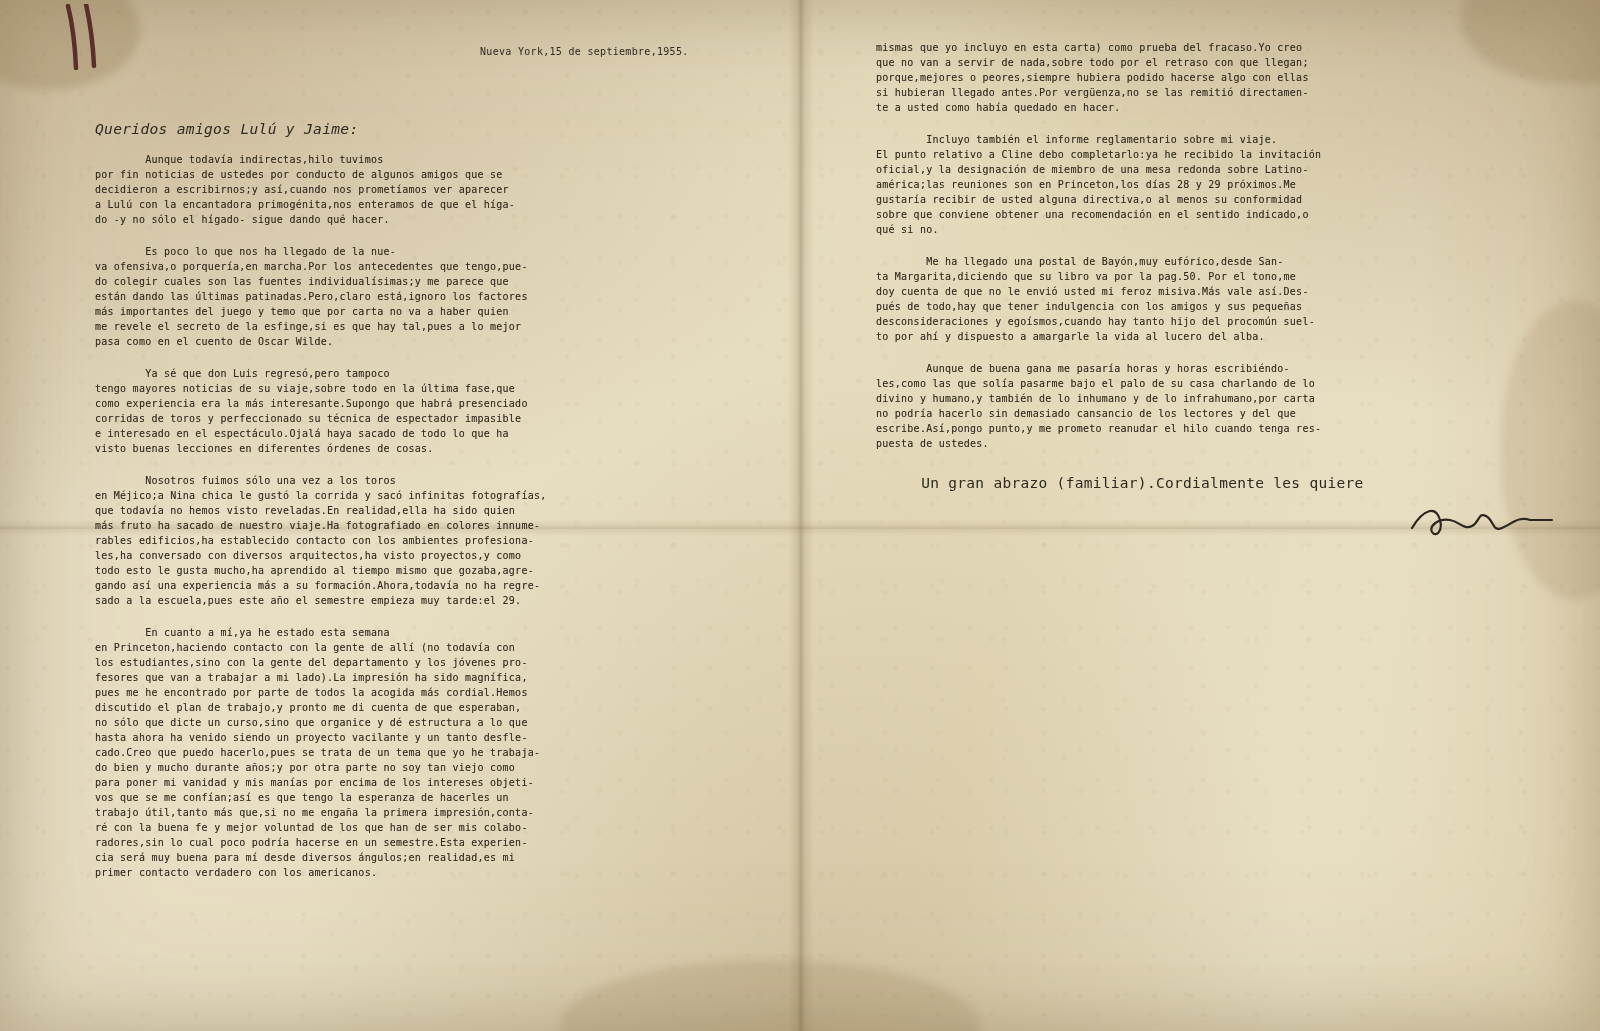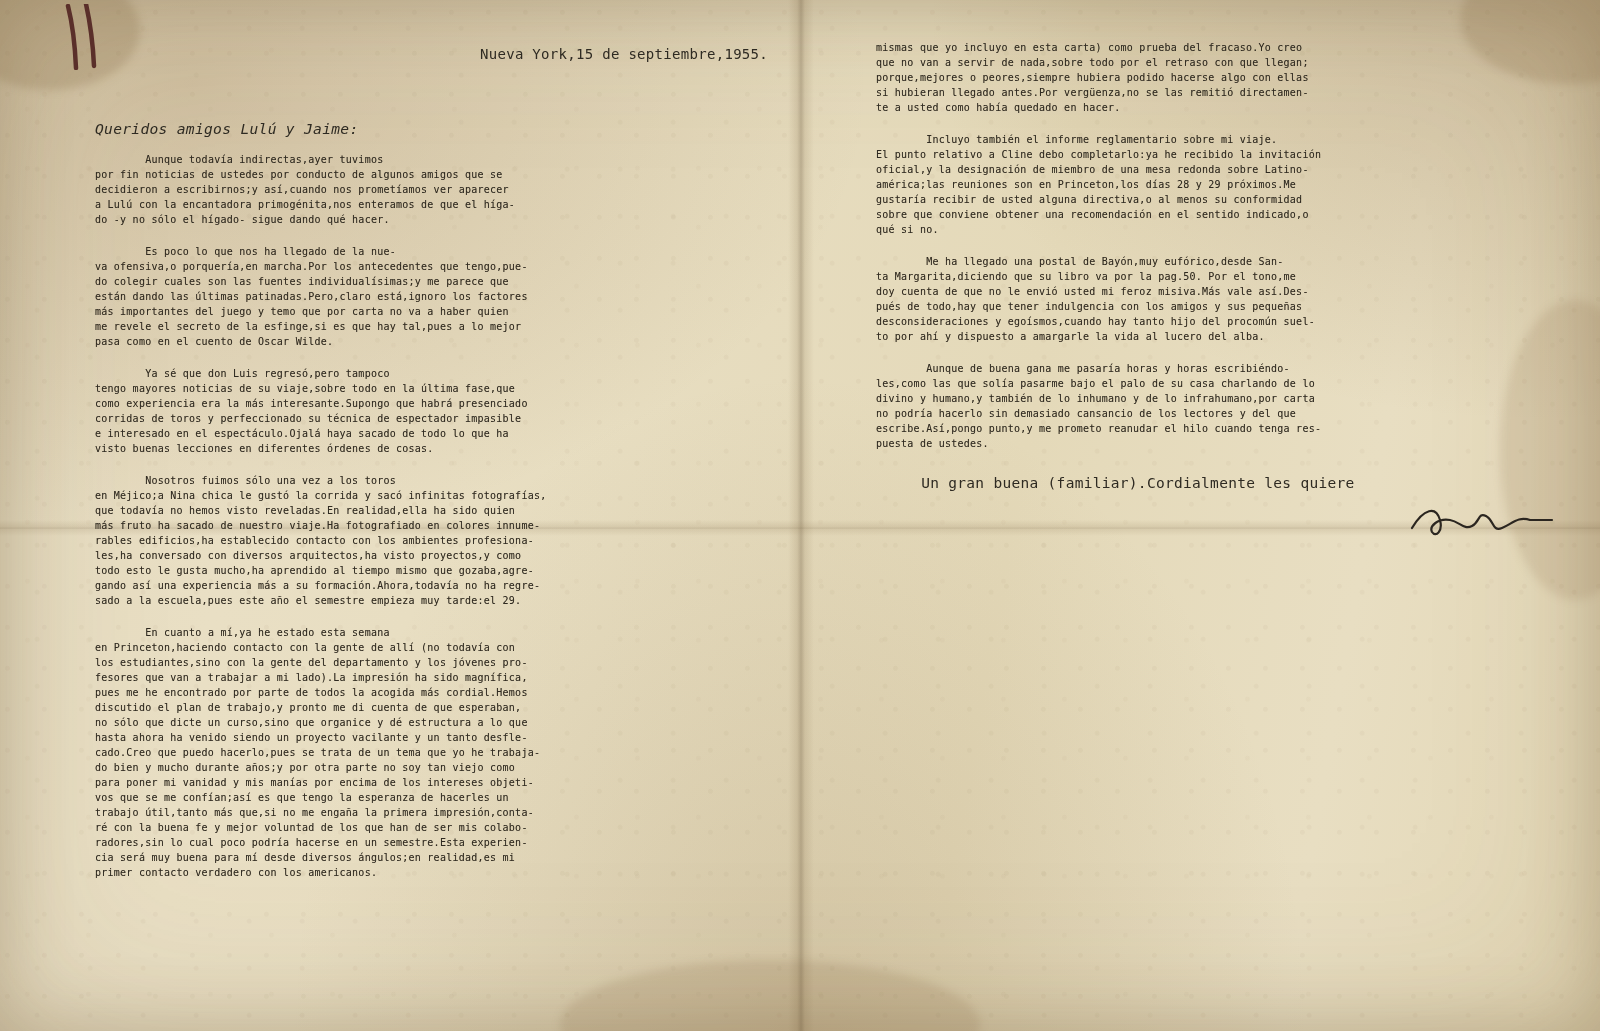--- a/index.html
+++ b/index.html
@@ -97,21 +97,21 @@
     top: 0;
     color: #2e2a22;
   }
   .col-left  { left: 95px;  width: 660px; }
   .col-right { left: 876px; width: 660px; }
 
   .dateline {
     position: absolute;
     top: 46px;
     left: 385px;
-    font-size: 14px;
+    font-size: 10px;
     letter-spacing: 0.3px;
     white-space: nowrap;
   }
   .salutation {
     position: absolute;
     top: 120px;
     left: 0;
     font-size: 14.6px;
     letter-spacing: 0.3px;
     font-style: italic;
@@ -182,21 +182,21 @@
       <path d="M6 2 C10 18, 13 40, 14 64" stroke="#5a2f2a" stroke-width="4.5" fill="none" stroke-linecap="round"></path>
       <path d="M24 0 C28 18, 31 40, 32 62" stroke="#5a2f2a" stroke-width="4.5" fill="none" stroke-linecap="round"></path>
     </svg>
   </div>
 
   <div class="col col-left">
     <div class="dateline">Nueva York,15 de septiembre,1955.</div>
     <div class="salutation">Queridos amigos Lulú y Jaime:</div>
 
     <div class="body-left">
-      <p class="para">        Aunque todavía indirectas,ayer tuvimos
+      <p class="para">        Aunque todavía indirectas,hilo tuvimos
 por fin noticias de ustedes por conducto de algunos amigos que se
 decidieron a escribirnos;y así,cuando nos prometíamos ver aparecer
 a Lulú con la encantadora primogénita,nos enteramos de que el híga-
 do -y no sólo el hígado- sigue dando qué hacer.</p>
       <p class="para">        Es poco lo que nos ha llegado de la nue-
 va ofensiva,o porquería,en marcha.Por los antecedentes que tengo,pue-
 do colegir cuales son las fuentes individualísimas;y me parece que
 están dando las últimas patinadas.Pero,claro está,ignoro los factores
 más importantes del juego y temo que por carta no va a haber quien
 me revele el secreto de la esfinge,si es que hay tal,pues a lo mejor
@@ -256,21 +256,21 @@
 doy cuenta de que no le envió usted mi feroz misiva.Más vale así.Des-
 pués de todo,hay que tener indulgencia con los amigos y sus pequeñas
 desconsideraciones y egoísmos,cuando hay tanto hijo del procomún suel-
 to por ahí y dispuesto a amargarle la vida al lucero del alba.</p>
       <p class="para">        Aunque de buena gana me pasaría horas y horas escribiéndo-
 les,como las que solía pasarme bajo el palo de su casa charlando de lo
 divino y humano,y también de lo inhumano y de lo infrahumano,por carta
 no podría hacerlo sin demasiado cansancio de los lectores y del que
 escribe.Así,pongo punto,y me prometo reanudar el hilo cuando tenga res-
 puesta de ustedes.</p>
-      <p class="closing">     Un gran buena (familiar).Cordialmente les quiere</p>
+      <p class="closing">     Un gran abrazo (familiar).Cordialmente les quiere</p>
       <div class="signature">
         <svg width="150" height="46" viewBox="0 0 150 46" aria-hidden="true">
           <path d="M6 30 C18 10, 30 8, 34 22 C37 33, 30 40, 26 34 C23 28, 32 20, 44 22
                    C54 24, 58 32, 66 28 C74 24, 72 14, 80 18 C88 22, 86 34, 96 30
                    C106 26, 112 18, 124 22 L146 22" stroke="#2b2620" stroke-width="2.2" fill="none" stroke-linecap="round"></path>
         </svg>
       </div>
     </div>
   </div>
 </div>

